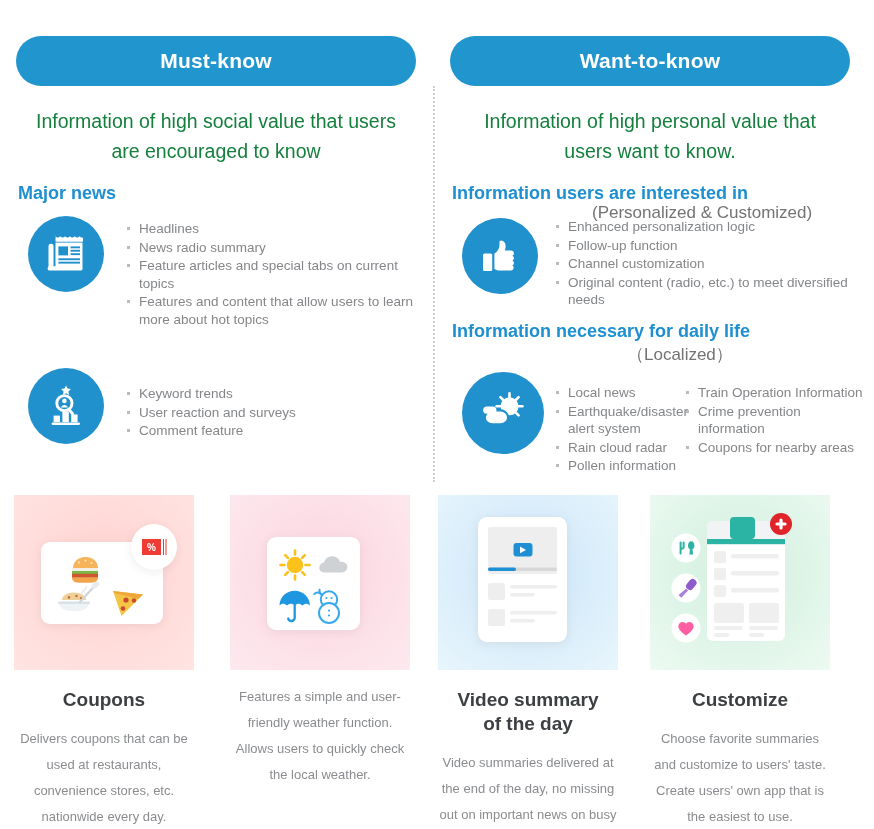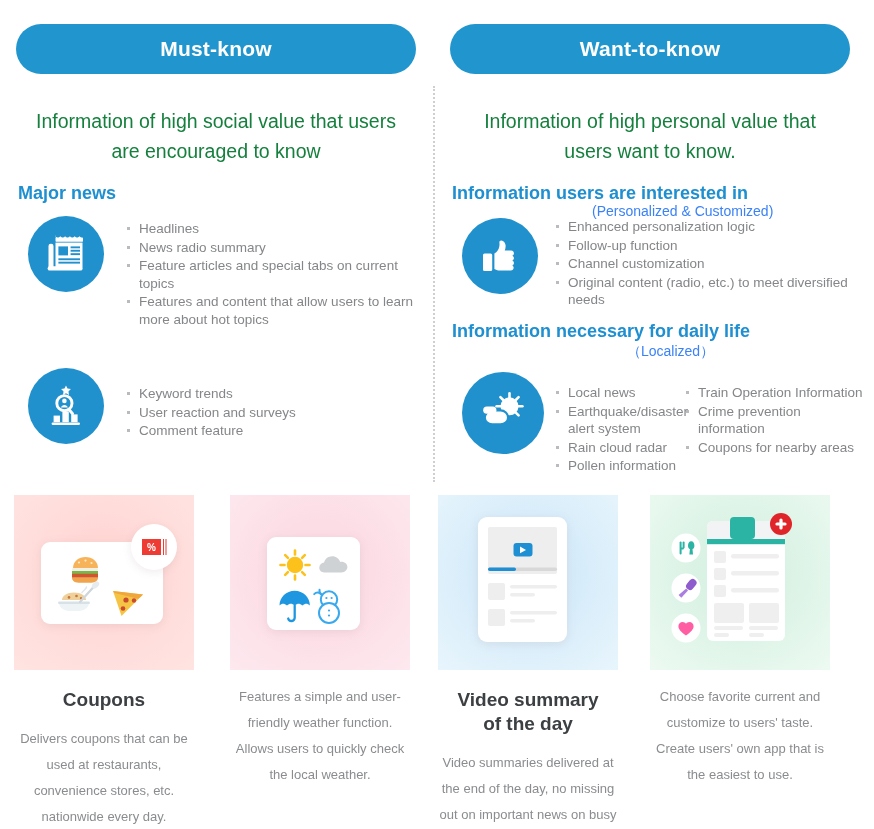--- a/index.html
+++ b/index.html
@@ -17,21 +17,21 @@
   .col-left  { left: 8px; }
   .col-right { left: 442px; }
 
   .divider {
     position: absolute; left: 433px; top: 86px;
     width: 0; height: 396px;
     border-left: 2px dotted #cfcfcf;
   }
 
   .pill {
-    position: absolute; left: 8px; top: 24px;
+    position: absolute; left: 8px; top: 36px;
     width: 400px; height: 50px;
     background: #2196ce;
     border-radius: 25px;
     display: flex; align-items: center; justify-content: center;
     color: #ffffff; font-size: 21px; font-weight: bold;
     letter-spacing: .2px;
   }
 
   .lede {
     position: absolute; left: 18px; top: 106px;
@@ -42,22 +42,22 @@
   }
 
   .sec-title {
     position: absolute;
     color: #1e8fd0;
     font-size: 18px; font-weight: bold; line-height: 22px;
     white-space: pre-line;
   }
   .sec-sub {
     position: absolute;
-    color: #3b82f6;
-    font-size: 14px;
+    color: #737373;
+    font-size: 17px;
     white-space: nowrap;
   }
 
   .circle-icon {
     position: absolute;
     width: 76px; height: 76px;
     border-radius: 50%;
     background: #2191cd;
     display: flex; align-items: center; justify-content: center;
   }
@@ -400,16 +400,17 @@
               <rect x="37.5" y="83.5" width="7.6" height="12" rx="3.8" transform="rotate(40 41.3 89.5)" fill="#8e5ccd"></rect>
               <path d="M36.2 93.6l-7.6 6.4 2.7 2.8 6.7-7.4z" fill="#a97ee0"></path>
             </g>
           </g>
           <g>
             <circle cx="36" cy="133" r="14.5" fill="#ffffff"></circle>
             <path d="M36 140.5c-5-3.6-7.6-6.2-7.6-9.3 0-2.5 1.9-4.3 4.2-4.3 1.5 0 2.7.7 3.4 1.8.7-1.1 1.9-1.8 3.4-1.8 2.3 0 4.2 1.8 4.2 4.3 0 3.1-2.6 5.7-7.6 9.3z" fill="#ff5fa2"></path>
           </g>
         </svg>
       </div>
-      <div class="card-desc">Choose favorite current and customize to users' taste. Create users' own app that is the easiest to use.</div>
+      <div class="card-title">Customize</div>
+      <div class="card-desc">Choose favorite summaries and customize to users' taste. Create users' own app that is the easiest to use.</div>
     </div>
   </div>
 </div>
 
 </body></html>

